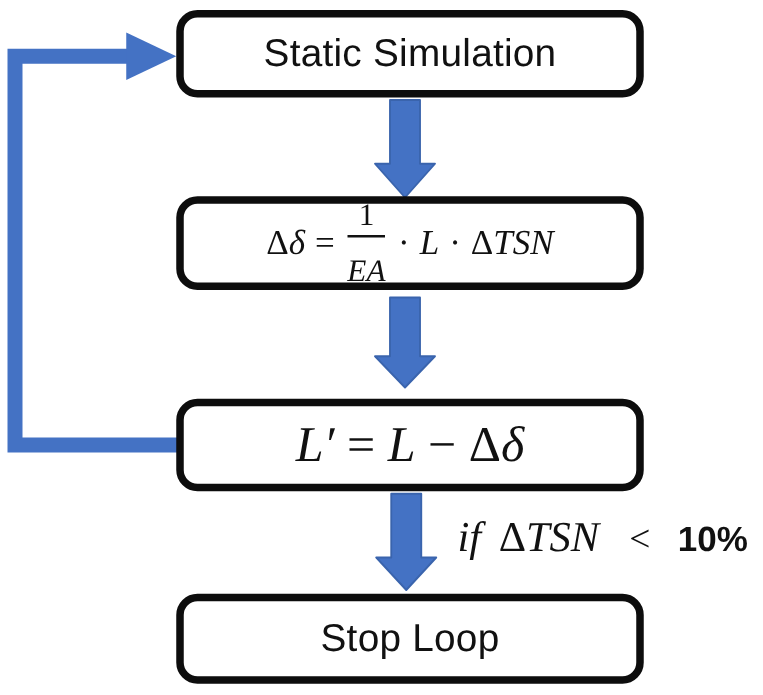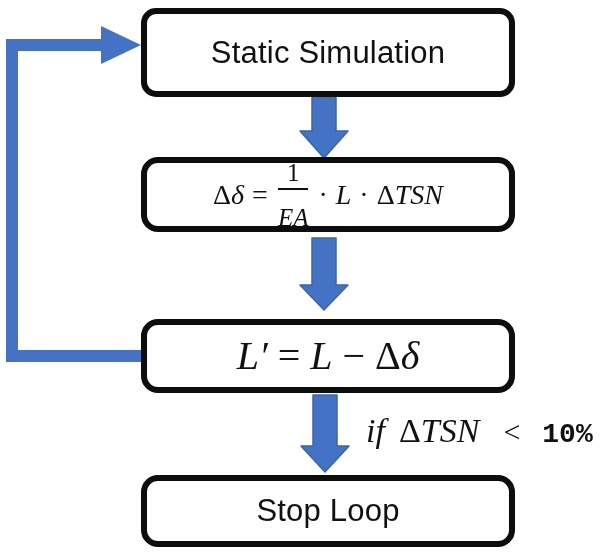--- a/index.html
+++ b/index.html
@@ -22,21 +22,21 @@
   .arrows-layer{position:absolute;left:0;top:0;z-index:1;}
   .box{
     position:absolute;left:141px;width:374px;
     box-sizing:border-box;
     border:6px solid var(--box-border);
     border-radius:17px;
     background:var(--box-fill);
     display:flex;align-items:center;justify-content:center;
     z-index:2;
   }
-  .box1{top:8px;height:89px;border-radius:15px;}
+  .box1{top:8px;height:70px;}
   .box2{top:157px;height:75px;}
   .box3{top:319px;height:74px;}
   .box4{top:475px;height:72px;}
   .label{font-size:31px;letter-spacing:0.2px;}
   .math{font-family:"Liberation Serif","DejaVu Serif",serif;}
   .it{font-style:italic;}
   .eq2{display:inline-flex;align-items:center;gap:8px;font-size:28px;line-height:1;}
   .eq3{display:inline-flex;align-items:center;gap:10px;font-size:40px;line-height:1;}
   .group{display:inline-flex;align-items:baseline;}
   .frac{display:inline-flex;flex-direction:column;align-items:center;line-height:1;margin:0 2px;}
@@ -45,21 +45,21 @@
   .frac .den{font-size:25px;padding-top:15px;}
   .condition{
     position:absolute;left:366px;top:414px;z-index:2;
     display:inline-flex;align-items:baseline;
     font-family:"Liberation Serif","DejaVu Serif",serif;
     font-size:34px;line-height:1;
   }
   .condition .if-word{font-style:italic;margin-right:14px;}
   .condition .op{font-size:30px;margin:0 22px 0 24px;}
   .condition .threshold{
-    font-family:Liberation Mono, monospace;
+    font-family:Liberation Sans, sans-serif;
     font-weight:700;font-size:28px;
   }
 </style>
 </head>
 <body>
 
 <div class="canvas">
 
   <svg class="arrows-layer" width="610" height="556" viewBox="0 0 610 556">
     <path d="M143,356 L12,356 L12,45 L102,45" fill="none" stroke="var(--arrow-fill)" stroke-width="12" stroke-linejoin="miter"></path>

